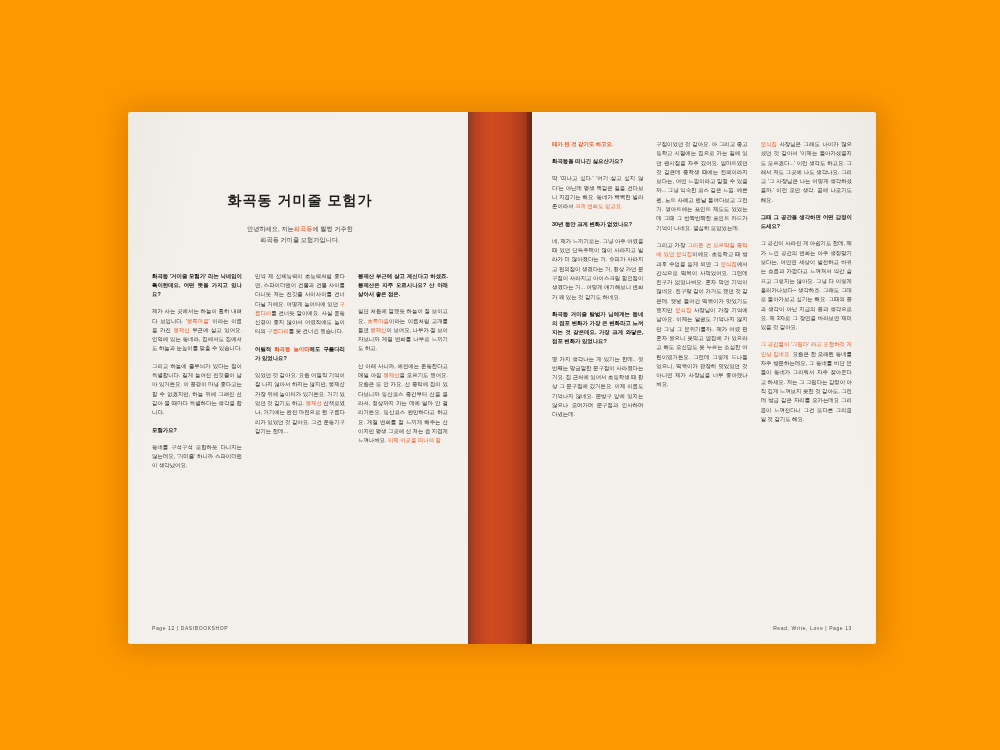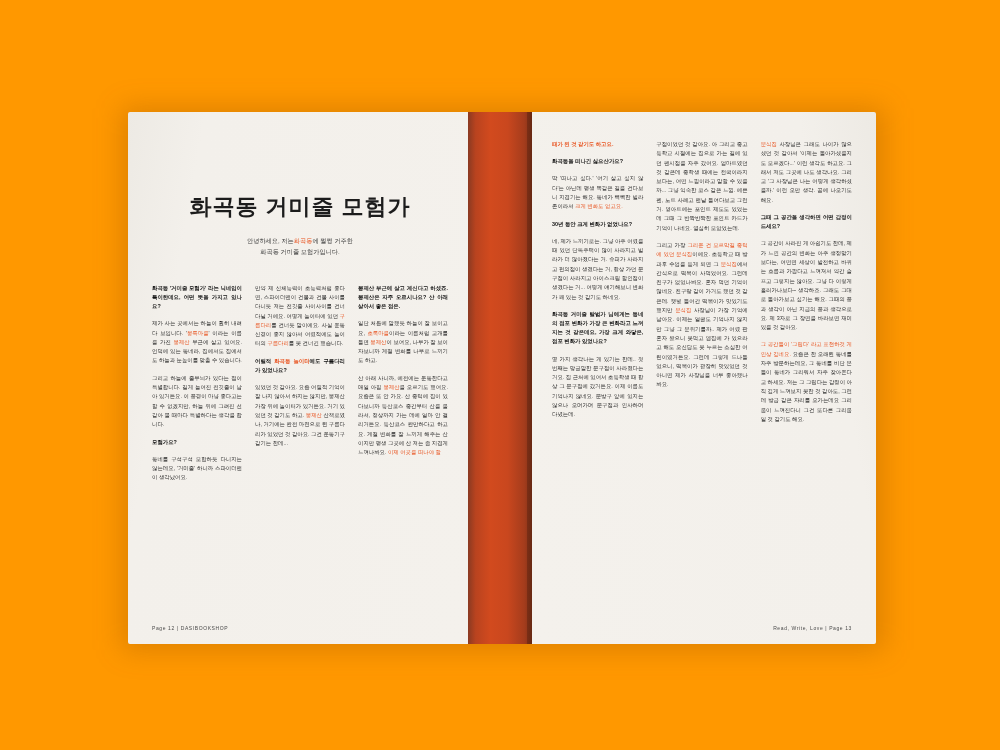--- a/index.html
+++ b/index.html
@@ -68,21 +68,21 @@
     width: 344px;
     padding: 22px 24px 18px 20px;
     background: linear-gradient(260deg, #EDEAE4 0%, #F3F0EB 18%, #F4F1EC 100%);
   }
   
   .title-block {
     text-align: center;
     margin: 58px 0 18px 0;
   }
   .doc-title {
-    font-size: 22px;
+    font-size: 14px;
     font-weight: bold;
     letter-spacing: 1px;
     color: #1c1c1c;
     margin-bottom: 14px;
   }
   .doc-sub {
     font-size: 6.2px;
     line-height: 1.75;
     color: #3a3a3a;
   }

